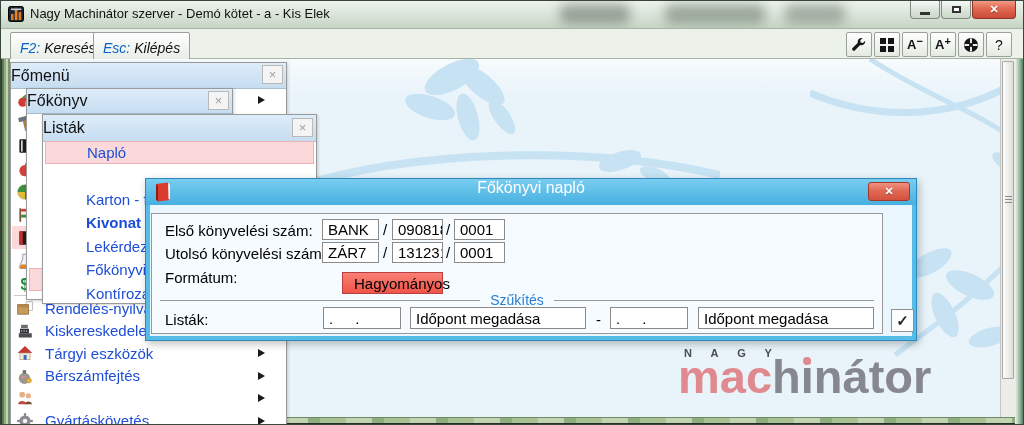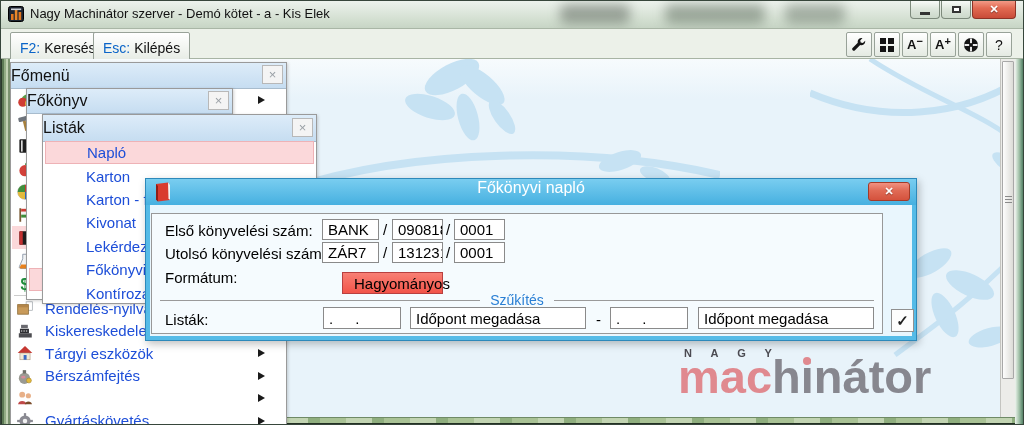--- a/index.html
+++ b/index.html
@@ -24,21 +24,21 @@
     display:flex;align-items:center;justify-content:center;box-sizing:border-box;}
   .winbtn.close{background:linear-gradient(#f4a18e,#e26a52 45%,#c94b38);border-color:#8e3326;
     color:#fff;font-weight:bold;font-size:11px;text-shadow:0 1px 1px rgba(0,0,0,.4);}
   .glyph-min{width:10px;height:3px;background:#333;margin-top:8px;}
   .glyph-max{width:9px;height:7px;border:2px solid #333;box-sizing:border-box;background:#fff;}
 
   
   .toolbar{left:0;top:29px;width:1024px;height:29px;background:#ecf1e9;border-bottom:1px solid #a8b4a4;}
   .tbtn{position:absolute;top:3px;height:24px;box-sizing:border-box;
     border:1px solid #98a298;border-radius:2px;background:linear-gradient(#ffffff,#e4eae2);
-    font-size:14px;color:#111;display:flex;align-items:center;padding:15px 9px;white-space:nowrap;}
+    font-size:14px;color:#111;display:flex;align-items:center;padding:15px 9px;white-space:nowrap;font-style:italic;}
   .tbtn .key{color:#0a64c8;margin-right:4px;}
   .ibtn{position:absolute;top:3px;width:26px;height:25px;box-sizing:border-box;
     border:1px solid #98a298;border-radius:2px;background:linear-gradient(#ffffff,#e4eae2);
     display:flex;align-items:center;justify-content:center;font-size:14px;color:#111;}
   .ibtn .A{font-weight:bold;font-size:13px;}
   .ibtn .sign{font-weight:bold;font-size:11px;position:relative;top:-4px;}
 
   
   .content{left:0;top:59px;width:1024px;height:366px;
     background:linear-gradient(#f7fbfd,#e8f3fa 40px);overflow:hidden;}
@@ -379,28 +379,25 @@
 </div>
 
 <div class="abs panel" style="left:42px;top:114px;width:275px;height:190px;z-index:5;">
   <div class="phead" style="height:26px;">
     <span>Listák</span>
     <span class="pclose" style="top:3px;">×</span>
   </div>
   <div class="mi sel-b" style="top:26px;height:23.4px;left:2px;right:2px;">
     <span class="lbl" style="margin-left:41px;">Napló</span>
   </div>
-  <div class="mi" style="top:49.4px;height:23.4px;">
-    <span class="lbl" style="margin-left:42px;">Karton</span>
-  </div>
   <div class="mi" style="top:72.8px;height:23.4px;">
     <span class="lbl" style="margin-left:42px;">Karton - f</span>
   </div>
   <div class="mi" style="top:96.2px;height:23.4px;">
-    <span class="lbl" style="margin-left:42px;">Kivonat</span>
+    <span class="lbl" style="margin-left:42px;font-weight:bold;">Kivonat</span>
   </div>
   <div class="mi" style="top:119.6px;height:23.4px;">
     <span class="lbl" style="margin-left:42px;">Lekérdező</span>
   </div>
   <div class="mi" style="top:143px;height:23.4px;">
     <span class="lbl" style="margin-left:42px;">Főkönyvi</span>
   </div>
   <div class="mi" style="top:166.4px;height:23.4px;">
     <span class="lbl" style="margin-left:42px;">Kontírozat</span>
   </div>

